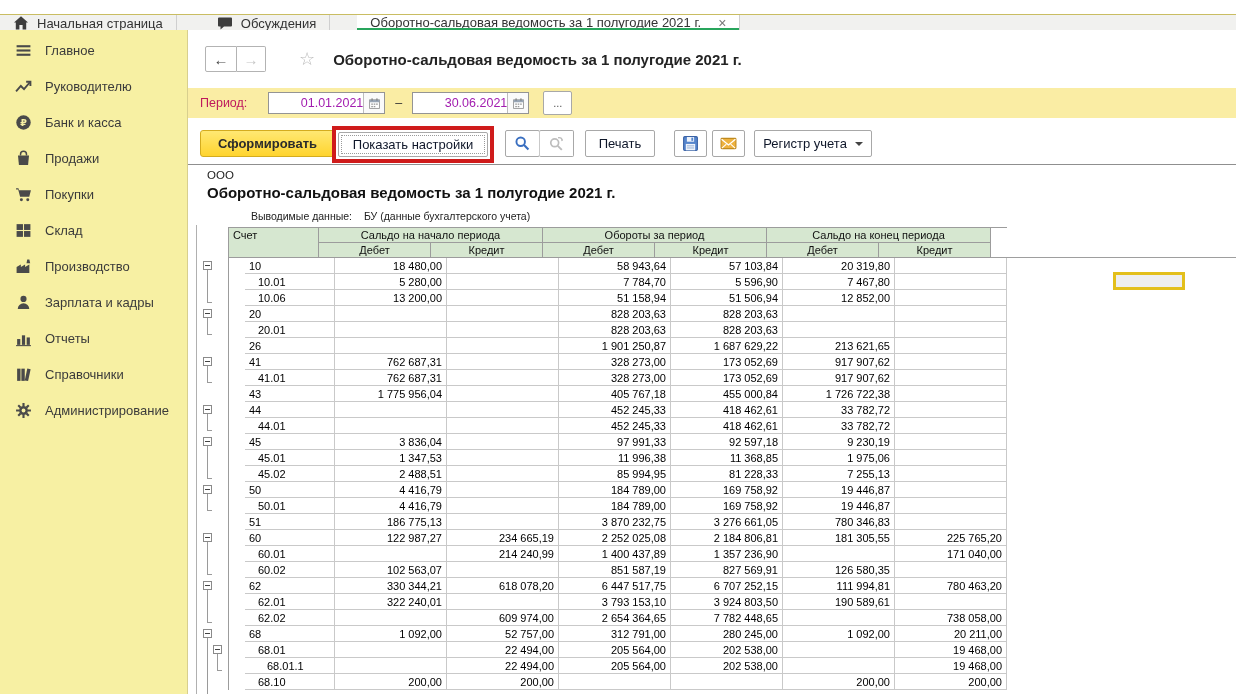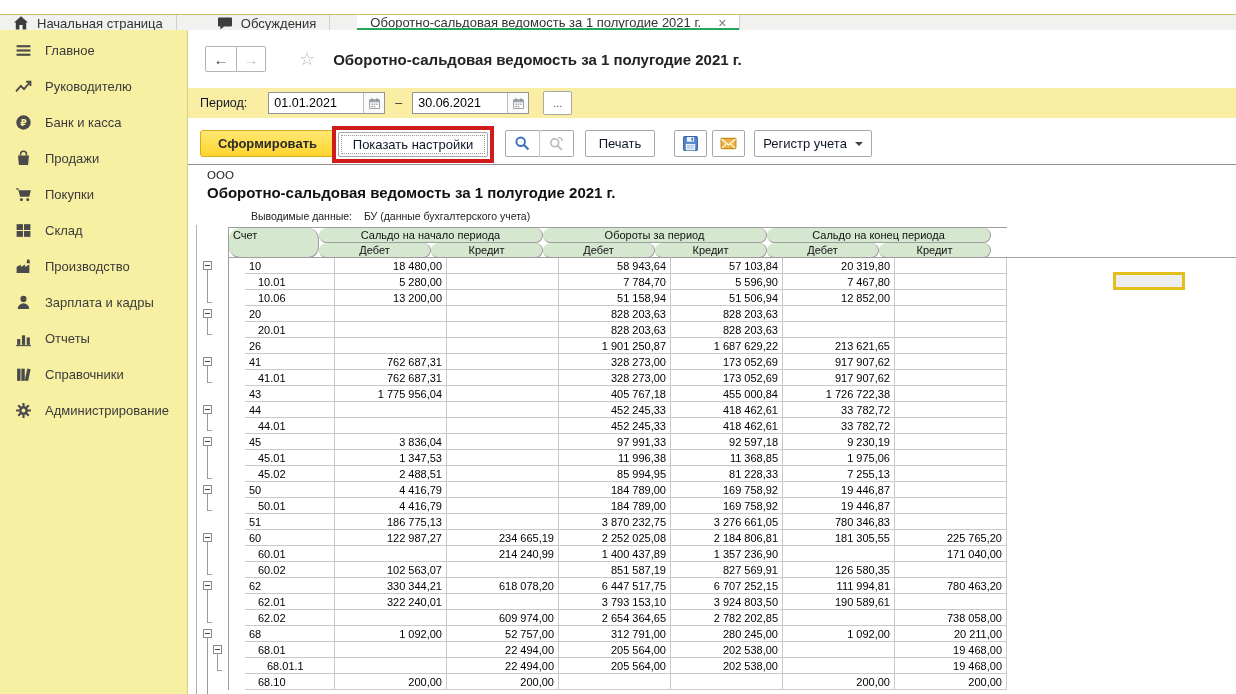--- a/index.html
+++ b/index.html
@@ -33,25 +33,25 @@
           display:flex;align-items:center;padding-left:17px;box-sizing:border-box;}
   .nav-btn{width:30px;height:24px;background:#fff;border:1px solid #b3b3b3;display:flex;
            align-items:center;justify-content:center;font-size:15px;color:#444;cursor:pointer;}
   .nav-btn.back{border-radius:2px 0 0 2px;}
   .nav-btn.fwd{border-left:none;border-radius:0 2px 2px 0;color:#c6c6c6;width:28px;}
   .fav-star{margin-left:33px;font-size:18px;color:#b9b9b9;cursor:pointer;line-height:1;}
   .page-title{margin-left:18px;font-size:15px;font-weight:bold;color:#232323;}
   
   .periodbar{position:absolute;left:188px;top:88px;right:0;height:30px;background:var(--panel-yellow);
              display:flex;align-items:center;padding-left:12px;box-sizing:border-box;font-size:12.5px;}
-  .period-label{color:#0f172a;margin-right:21px;}
+  .period-label{color:#be185d;margin-right:21px;}
   .date-input{width:117px;height:22px;background:#fff;border:1px solid #949494;display:flex;
               align-items:stretch;box-sizing:border-box;}
   .date-input input{flex:1;min-width:0;border:none;outline:none;font:12.5px "Liberation Sans","DejaVu Sans",sans-serif;
-              padding:0 0 0 5px;color:#000000;background:transparent;}
+              padding:0 0 0 5px;color:#a21caf;background:transparent;text-align:right;}
   .cal-btn{width:20px;border-left:1px solid #bdbdbd;background:#fafafa;display:flex;align-items:center;
            justify-content:center;cursor:pointer;}
   .cal-btn svg{width:13px;height:13px;}
   .period-dash{margin:0 10px;color:#333;}
   .more-btn{margin-left:14px;width:27px;height:22px;background:#fff;border:1px solid #a8a8a8;border-radius:2px;
             font-size:11px;color:#555;display:flex;align-items:center;justify-content:center;cursor:pointer;}
   
   .toolbar{position:absolute;left:188px;top:118px;right:0;height:47px;background:#fff;
            border-bottom:1px solid #8f8f8f;box-sizing:border-box;}
   .tbtn{position:absolute;top:12px;height:27px;background:#fff;border:1px solid #a8a8a8;border-radius:2px;
@@ -76,21 +76,21 @@
   .sheet-left-line{position:absolute;left:8px;top:60px;bottom:0;width:1px;background:#b0b0b0;}
   .org-name{position:absolute;left:19px;top:4px;font-size:11.5px;color:#222;}
   .report-title{position:absolute;left:19px;top:19px;font-size:15px;font-weight:bold;color:#111;}
   .report-note{position:absolute;left:19px;top:45px;font-size:10.5px;color:#222;margin-left:44px;}
   .report-note .nv{margin-left:9px;}
   .header-ext-line{position:absolute;left:40px;top:92px;right:0;height:1px;background:#9e9e9e;}
   .sheet{position:absolute;left:40px;top:62px;border-top:1px solid #9c9c9c;border-left:1px solid #9c9c9c;}
   .thead{display:flex;}
   .hc{box-sizing:border-box;background:var(--header-green);border-right:1px solid #9c9c9c;
       border-bottom:1px solid #9c9c9c;display:flex;align-items:center;justify-content:center;
-      font-size:11px;color:#111;border-radius:11px;}
+      font-size:11px;color:#111;}
   .hc.corner{width:90px;height:30px;align-items:flex-start;justify-content:flex-start;
       padding:1px 0 0 4px;}
   .hrow{display:flex;}
   .hc.grp{width:224px;height:15px;}
   .hc.sub{width:112px;height:15px;}
   .drow{display:flex;height:16px;}
   .dc{box-sizing:border-box;border-right:1px solid #c9c9c9;border-bottom:1px solid #c9c9c9;
       overflow:hidden;white-space:nowrap;display:flex;align-items:center;cursor:default;}
   .dc.acct{width:90px;padding-left:4px;margin-left:16px;}
   .dc.num{width:112px;justify-content:flex-end;padding-right:4px;}
@@ -572,21 +572,21 @@
           <div class="dc num">3 793 153,10</div>
           <div class="dc num">3 924 803,50</div>
           <div class="dc num">190 589,61</div>
           <div class="dc num"></div>
         </div>
         <div class="drow">
           <div class="dc acct" style="padding-left: 13px;">62.02</div>
           <div class="dc num"></div>
           <div class="dc num">609 974,00</div>
           <div class="dc num">2 654 364,65</div>
-          <div class="dc num">2 782 202,85</div>
+          <div class="dc num">7 782 448,65</div>
           <div class="dc num"></div>
           <div class="dc num">738 058,00</div>
         </div>
         <div class="drow">
           <div class="dc acct" style="padding-left: 4px;">68</div>
           <div class="dc num">1 092,00</div>
           <div class="dc num">52 757,00</div>
           <div class="dc num">312 791,00</div>
           <div class="dc num">280 245,00</div>
           <div class="dc num">1 092,00</div>

